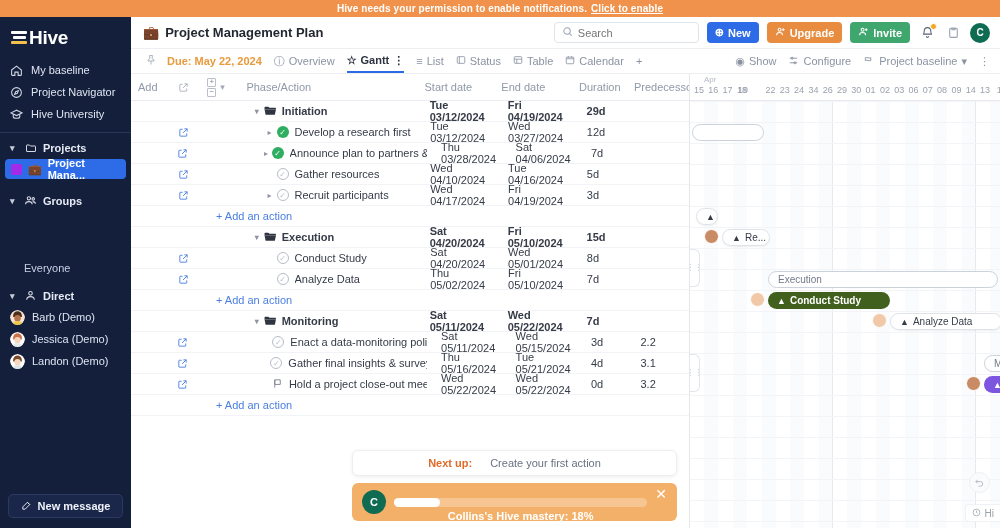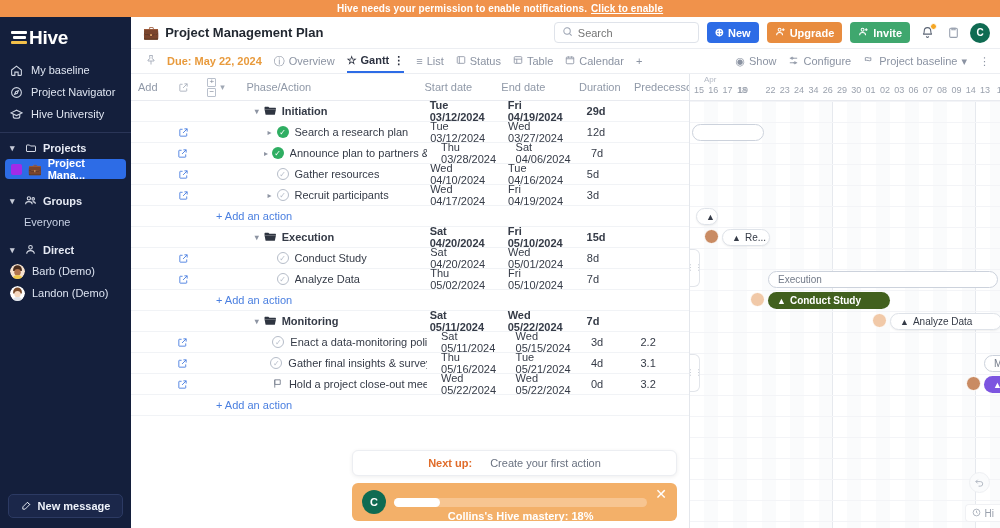--- a/index.html
+++ b/index.html
@@ -55,21 +55,21 @@
   .caret { width: 8px; font-size: 9px; opacity: .85; }
 
   .proj-row {
     display: flex; align-items: center; gap: 6px;
     height: 20px; margin: 1px 5px; padding: 0 6px; border-radius: 4px;
     font-size: 11px; font-weight: bold; cursor: pointer; color:#fff;
   }
   .proj-row.active { background: #2d6ce6; }
   .swatch { width: 11px; height: 11px; border-radius: 2px; background: #a12be8; flex: none; }
 
-  .plain-item { padding-left: 24px; font-size: 11px; height: 22px; display:flex; align-items:center; color:#c8d1e4; cursor:pointer;}
+  .plain-item { padding-left: 24px; font-size: 11px; height: 22px; display:flex; align-items:center; color:#c8d1e4; cursor:pointer;margin-top:46px;}
   .dm-row { display:flex; align-items:center; gap:7px; height: 22px; padding-left: 10px; font-size: 11px; color:#dce3f1; cursor:pointer;}
   .avatar-sm { width: 15px; height: 15px; border-radius: 50%; flex:none; display:block; }
 
   .newmsg-wrap { margin-top: auto; padding: 8px 8px 10px 8px; }
   .newmsg {
     background: #1b274a; border: 1px solid #2c3a63; border-radius: 5px;
     height: 24px; display:flex; align-items:center; justify-content:center; gap:6px;
     font-size: 11px; font-weight: bold; color:#eef2fa; cursor:pointer;
   }
 
@@ -297,20 +297,29 @@
           <circle cx="12" cy="12" r="12" fill="#f6e2cf"></circle>
           <path d="M12 2a7 7 0 0 0-7 7v2h14V9a7 7 0 0 0-7-7z" fill="#4a2d1c"></path>
           <circle cx="12" cy="13" r="5.2" fill="#b27а4f" style="fill:#b2754f"></circle>
           <path d="M4 24c0-4 3.6-6.5 8-6.5s8 2.5 8 6.5z" fill="#f0c84a"></path>
         </svg>
       <span>Barb (Demo)</span>
     </div>
     <div class="dm-row">
       <svg class="avatar-sm" viewBox="0 0 24 24">
           <circle cx="12" cy="12" r="12" fill="#ffffff"></circle>
+          <path d="M12 2a7 7 0 0 0-7 7v3h14V9a7 7 0 0 0-7-7z" fill="#c8734a"></path>
+          <circle cx="12" cy="13" r="5" fill="#f6d6bd"></circle>
+          <path d="M4 24c0-4 3.6-6.5 8-6.5s8 2.5 8 6.5z" fill="#e7e9ee"></path>
+        </svg>
+      <span>Jessica (Demo)</span>
+    </div>
+    <div class="dm-row">
+      <svg class="avatar-sm" viewBox="0 0 24 24">
+          <circle cx="12" cy="12" r="12" fill="#ffffff"></circle>
           <path d="M12 2.5a7 7 0 0 0-7 7v2.5h14V9.5a7 7 0 0 0-7-7z" fill="#7a4b2a"></path>
           <circle cx="12" cy="13" r="5" fill="#f6d9c0"></circle>
           <path d="M4 24c0-4 3.6-6.5 8-6.5s8 2.5 8 6.5z" fill="#dfe3ea"></path>
         </svg>
       <span>Landon (Demo)</span>
     </div>
 
     <div class="newmsg-wrap">
       <div class="newmsg">
         <span>
@@ -509,21 +518,21 @@
             <svg width="11" height="11" viewBox="0 0 24 24" fill="none" stroke="#4a7fe0" stroke-width="2">
               <path d="M14 4h6v6"></path>
               <path d="M20 4l-9 9"></path>
               <path d="M19 14v5a1 1 0 0 1-1 1H5a1 1 0 0 1-1-1V6a1 1 0 0 1 1-1h5"></path>
             </svg>
           </div>
           <div class="cell c-exp"></div>
           <div class="cell c-name indent2">
             <span class="twisty">▸</span>
             <span class="chk done">✓</span>
-            <span class="name-txt">Search a research plan</span>
+            <span class="name-txt">Develop a research first</span>
           </div>
           <div class="cell c-start">Tue 03/12/2024</div>
           <div class="cell c-end">Wed 03/27/2024</div>
           <div class="cell c-dur">12d</div>
           <div class="cell c-pred"></div>
         </div>
         <div class="grid-row">
           <div class="cell c-add"></div>
           <div class="cell c-open">
             <svg width="11" height="11" viewBox="0 0 24 24" fill="none" stroke="#4a7fe0" stroke-width="2">

